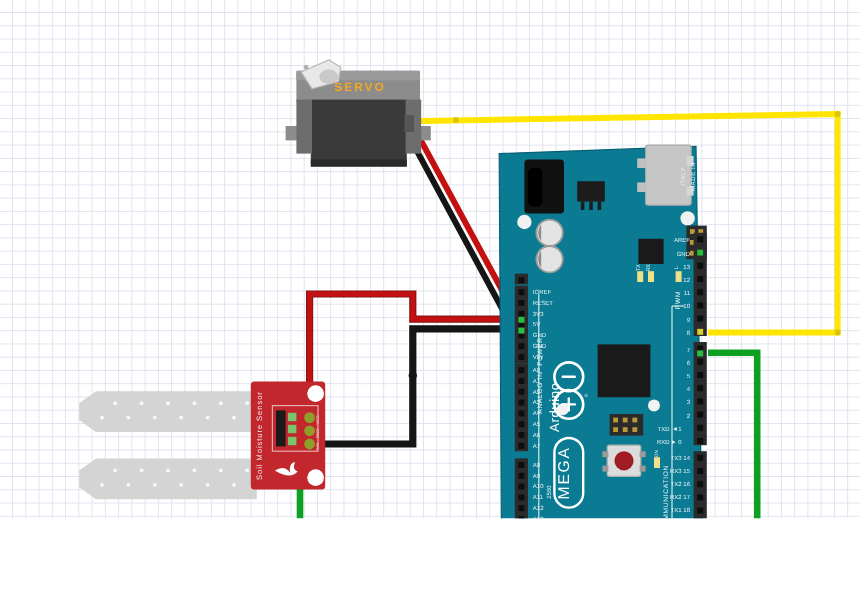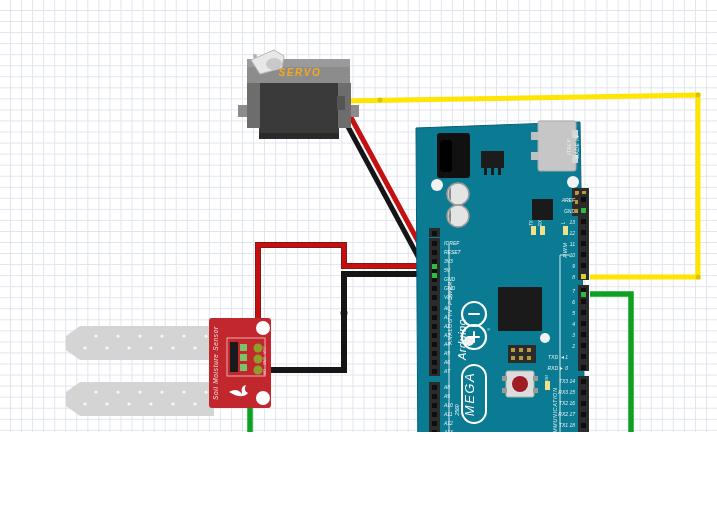--- a/index.html
+++ b/index.html
@@ -14,21 +14,20 @@
     position: relative;
     width: 717px;
     height: 432px;
     overflow: hidden;
     background-color: #ffffff;
     background-image:
       linear-gradient(to right, #dfe3ee 1px, transparent 1px),
       linear-gradient(to bottom, #dfe3ee 1px, transparent 1px);
     background-size: 11.05px 11.05px;
     background-position: -1px -1px;
-    font-style: italic;
   }
   #wires, #board-svg, #servo-svg, #sensor-svg {
     position: absolute;
     left: 0; top: 0;
   }
   .layer { position: absolute; }
   text { font-family: "Liberation Sans", sans-serif; }
 </style>
 </head>
 <body>

